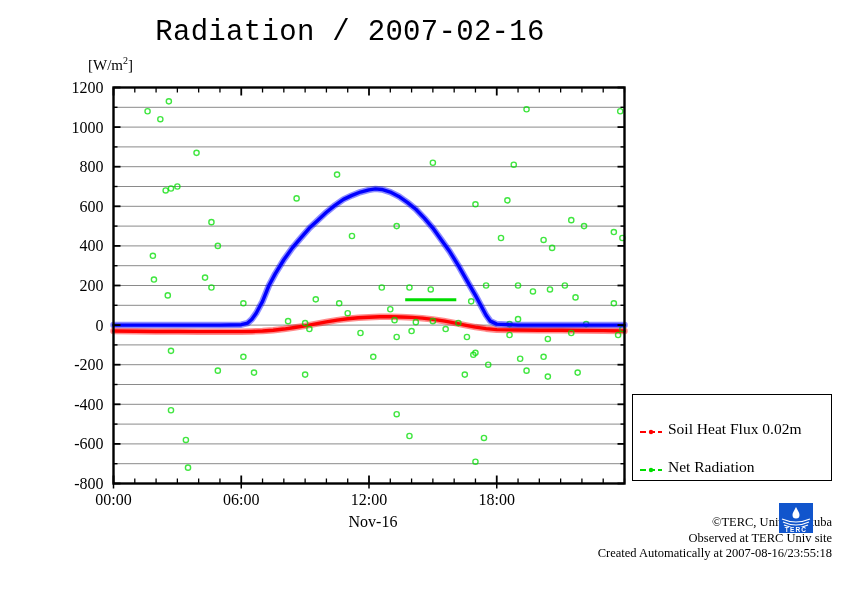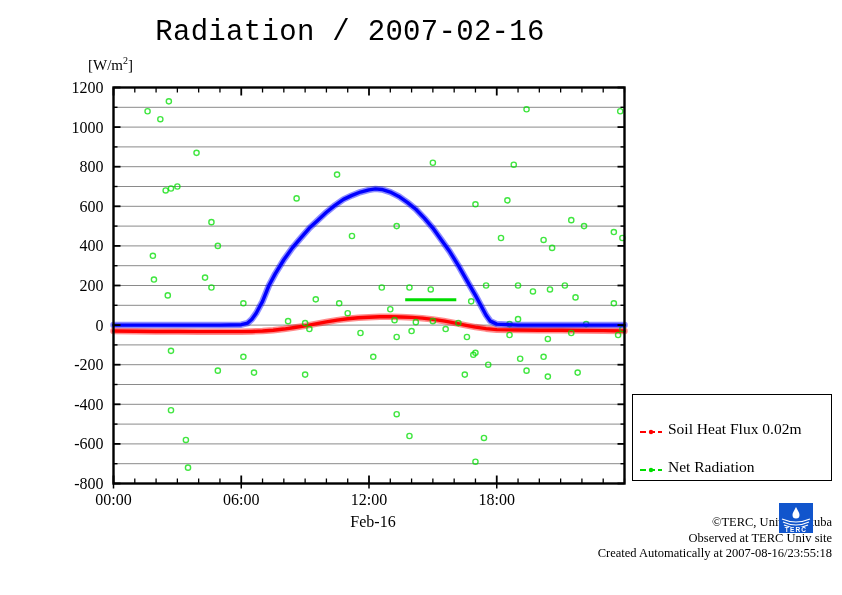--- a/index.html
+++ b/index.html
@@ -366,21 +366,21 @@
       </g>
     <g id="xlabels-layer">
         <text x="113.5" y="504.5" class="xtick-label">00:00</text>
         <text x="241.25" y="504.5" class="xtick-label">06:00</text>
         <text x="369" y="504.5" class="xtick-label">12:00</text>
         <text x="496.75" y="504.5" class="xtick-label">18:00</text>
       </g>
   </svg>
 
   <div class="xaxis-caption">
-    <div>Feb-16</div>
+    <div>Nov-16</div>
   </div>
 
   <div class="legend-box">
     <div class="legend-row">
       <svg class="legend-key" viewBox="0 0 22 12">
         <line x1="0" y1="6" x2="22" y2="6" stroke="#FF0000" stroke-width="2" stroke-dasharray="6 3"></line>
         <circle cx="11" cy="6" r="2.2" fill="#FF0000"></circle>
       </svg>
       <span class="legend-label">Soil Heat Flux 0.02m</span>
     </div>

